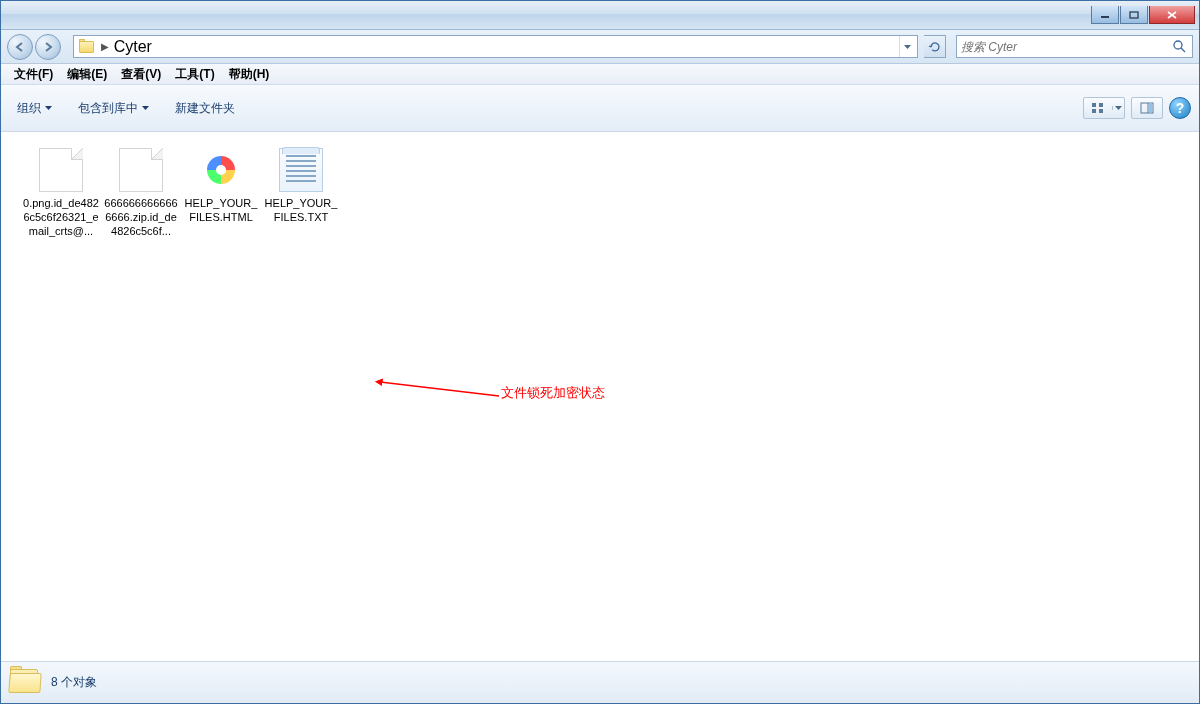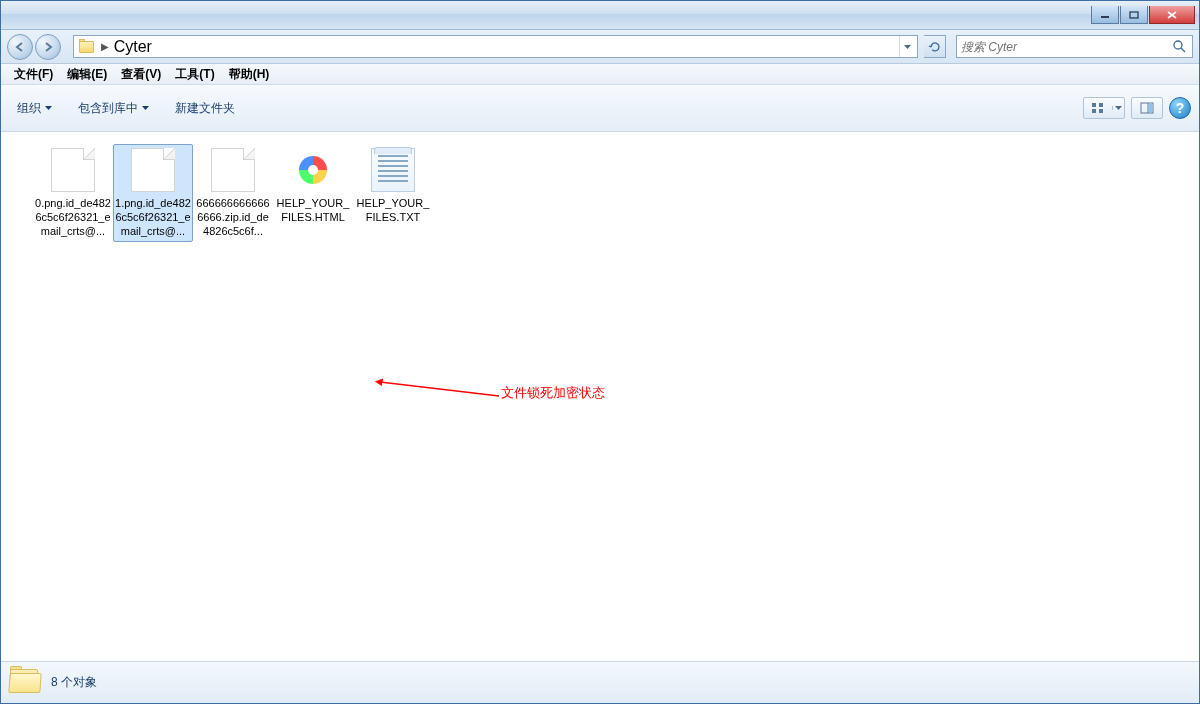--- a/index.html
+++ b/index.html
@@ -29,21 +29,21 @@
 .toolbar { height:47px; background:linear-gradient(to bottom,#f7fafe,#e4edf7); border-bottom:1px solid #cad8e6; display:flex; align-items:center; padding:0 8px; font-size:12px; }
 .tool-btn { padding:4px 8px; display:flex; align-items:center; gap:4px; cursor:pointer; color:#1a3e6e; }
 .tool-sep { width:10px; }
 .tool-right { margin-left:auto; display:flex; align-items:center; gap:6px; }
 .view-btn { width:32px; height:22px; border:1px solid #b0c4d8; background:linear-gradient(to bottom,#fafcfe,#e0ebf6); display:flex; align-items:center; justify-content:center; cursor:pointer; border-radius:2px; }
 .view-split { width:42px; display:flex; }
 .view-split .main { flex:1; display:flex; align-items:center; justify-content:center; }
 .view-split .drop { width:12px; border-left:1px solid #b0c4d8; display:flex; align-items:center; justify-content:center; }
 .help-btn { width:22px; height:22px; border-radius:50%; background:radial-gradient(circle at 35% 30%,#8fd4ff,#1e7fc5); display:flex; align-items:center; justify-content:center; color:#fff; font-weight:bold; font-size:14px; cursor:pointer; border:1px solid #1868a8; }
 .content { flex:1; background:#fff; position:relative; overflow:hidden; }
-.items { display:flex; flex-wrap:wrap; padding:12px 6px 6px 20px; gap:0; align-content:flex-start;margin-left:12px; }
+.items { display:flex; flex-wrap:wrap; padding:12px 6px 6px 20px; gap:0; align-content:flex-start; }
 .file-item { width:80px; display:flex; flex-direction:column; align-items:center; padding:4px 2px; cursor:pointer; }
 .file-item.selected { background:#cee6fb; border:1px solid #7da2ce; border-radius:2px; padding:3px 1px; }
 .file-thumb { width:44px; height:44px; background:#fff; border:1px solid #d4d4d4; position:relative; margin-bottom:4px; }
 .file-thumb.blank::after { content:""; position:absolute; right:-1px; top:-1px; width:11px; height:11px; background:linear-gradient(135deg,#fff 0%,#fff 48%,#d4d4d4 50%,#f2f2f2 52%,#f2f2f2 100%); border-left:1px solid #d4d4d4; border-bottom:1px solid #d4d4d4; }
 .file-thumb.html { border:none; background:none; display:flex; align-items:center; justify-content:center; }
 .file-thumb.txt { background:linear-gradient(to bottom,#f9fcff,#eaf2fb); border:1px solid #b8cfe5; }
 .file-thumb.txt::before { content:""; position:absolute; left:6px; right:6px; top:6px; height:2px; background:#88a8c8; box-shadow:0 5px 0 #88a8c8,0 10px 0 #88a8c8,0 15px 0 #88a8c8,0 20px 0 #88a8c8,0 25px 0 #88a8c8; }
 .file-thumb.txt::after { content:""; position:absolute; top:-2px; left:2px; right:2px; height:6px; border:1px solid #b8cfe5; border-bottom:none; border-radius:3px 3px 0 0; background:#e0ecf8; }
 .html-wheel { width:28px; height:28px; border-radius:50%; background:conic-gradient(#ff4d4d 0 25%,#ffd24d 0 50%,#4dff6a 0 75%,#4d8fff 0 100%); position:relative; }
 .html-wheel::after { content:""; position:absolute; inset:9px; background:#fff; border-radius:50%; }
@@ -180,24 +180,20 @@
       <div class="help-btn">?</div>
     </div>
   </div>
 
   <div class="content">
     <div class="items" id="items">
         <div class="file-item">
           <div class="file-thumb blank"></div>
           <div class="file-label">0.png.id_de4826c5c6f26321_email_crts@...</div>
         </div>
-        <div class="file-item selected">
-          <div class="file-thumb blank"></div>
-          <div class="file-label">1.png.id_de4826c5c6f26321_email_crts@...</div>
-        </div>
         <div class="file-item">
           <div class="file-thumb blank"></div>
           <div class="file-label">6666666666666666.zip.id_de4826c5c6f...</div>
         </div>
         <div class="file-item">
           <div class="file-thumb html">
             <div class="html-wheel"></div>
           </div>
           <div class="file-label">HELP_YOUR_FILES.HTML</div>
         </div>

